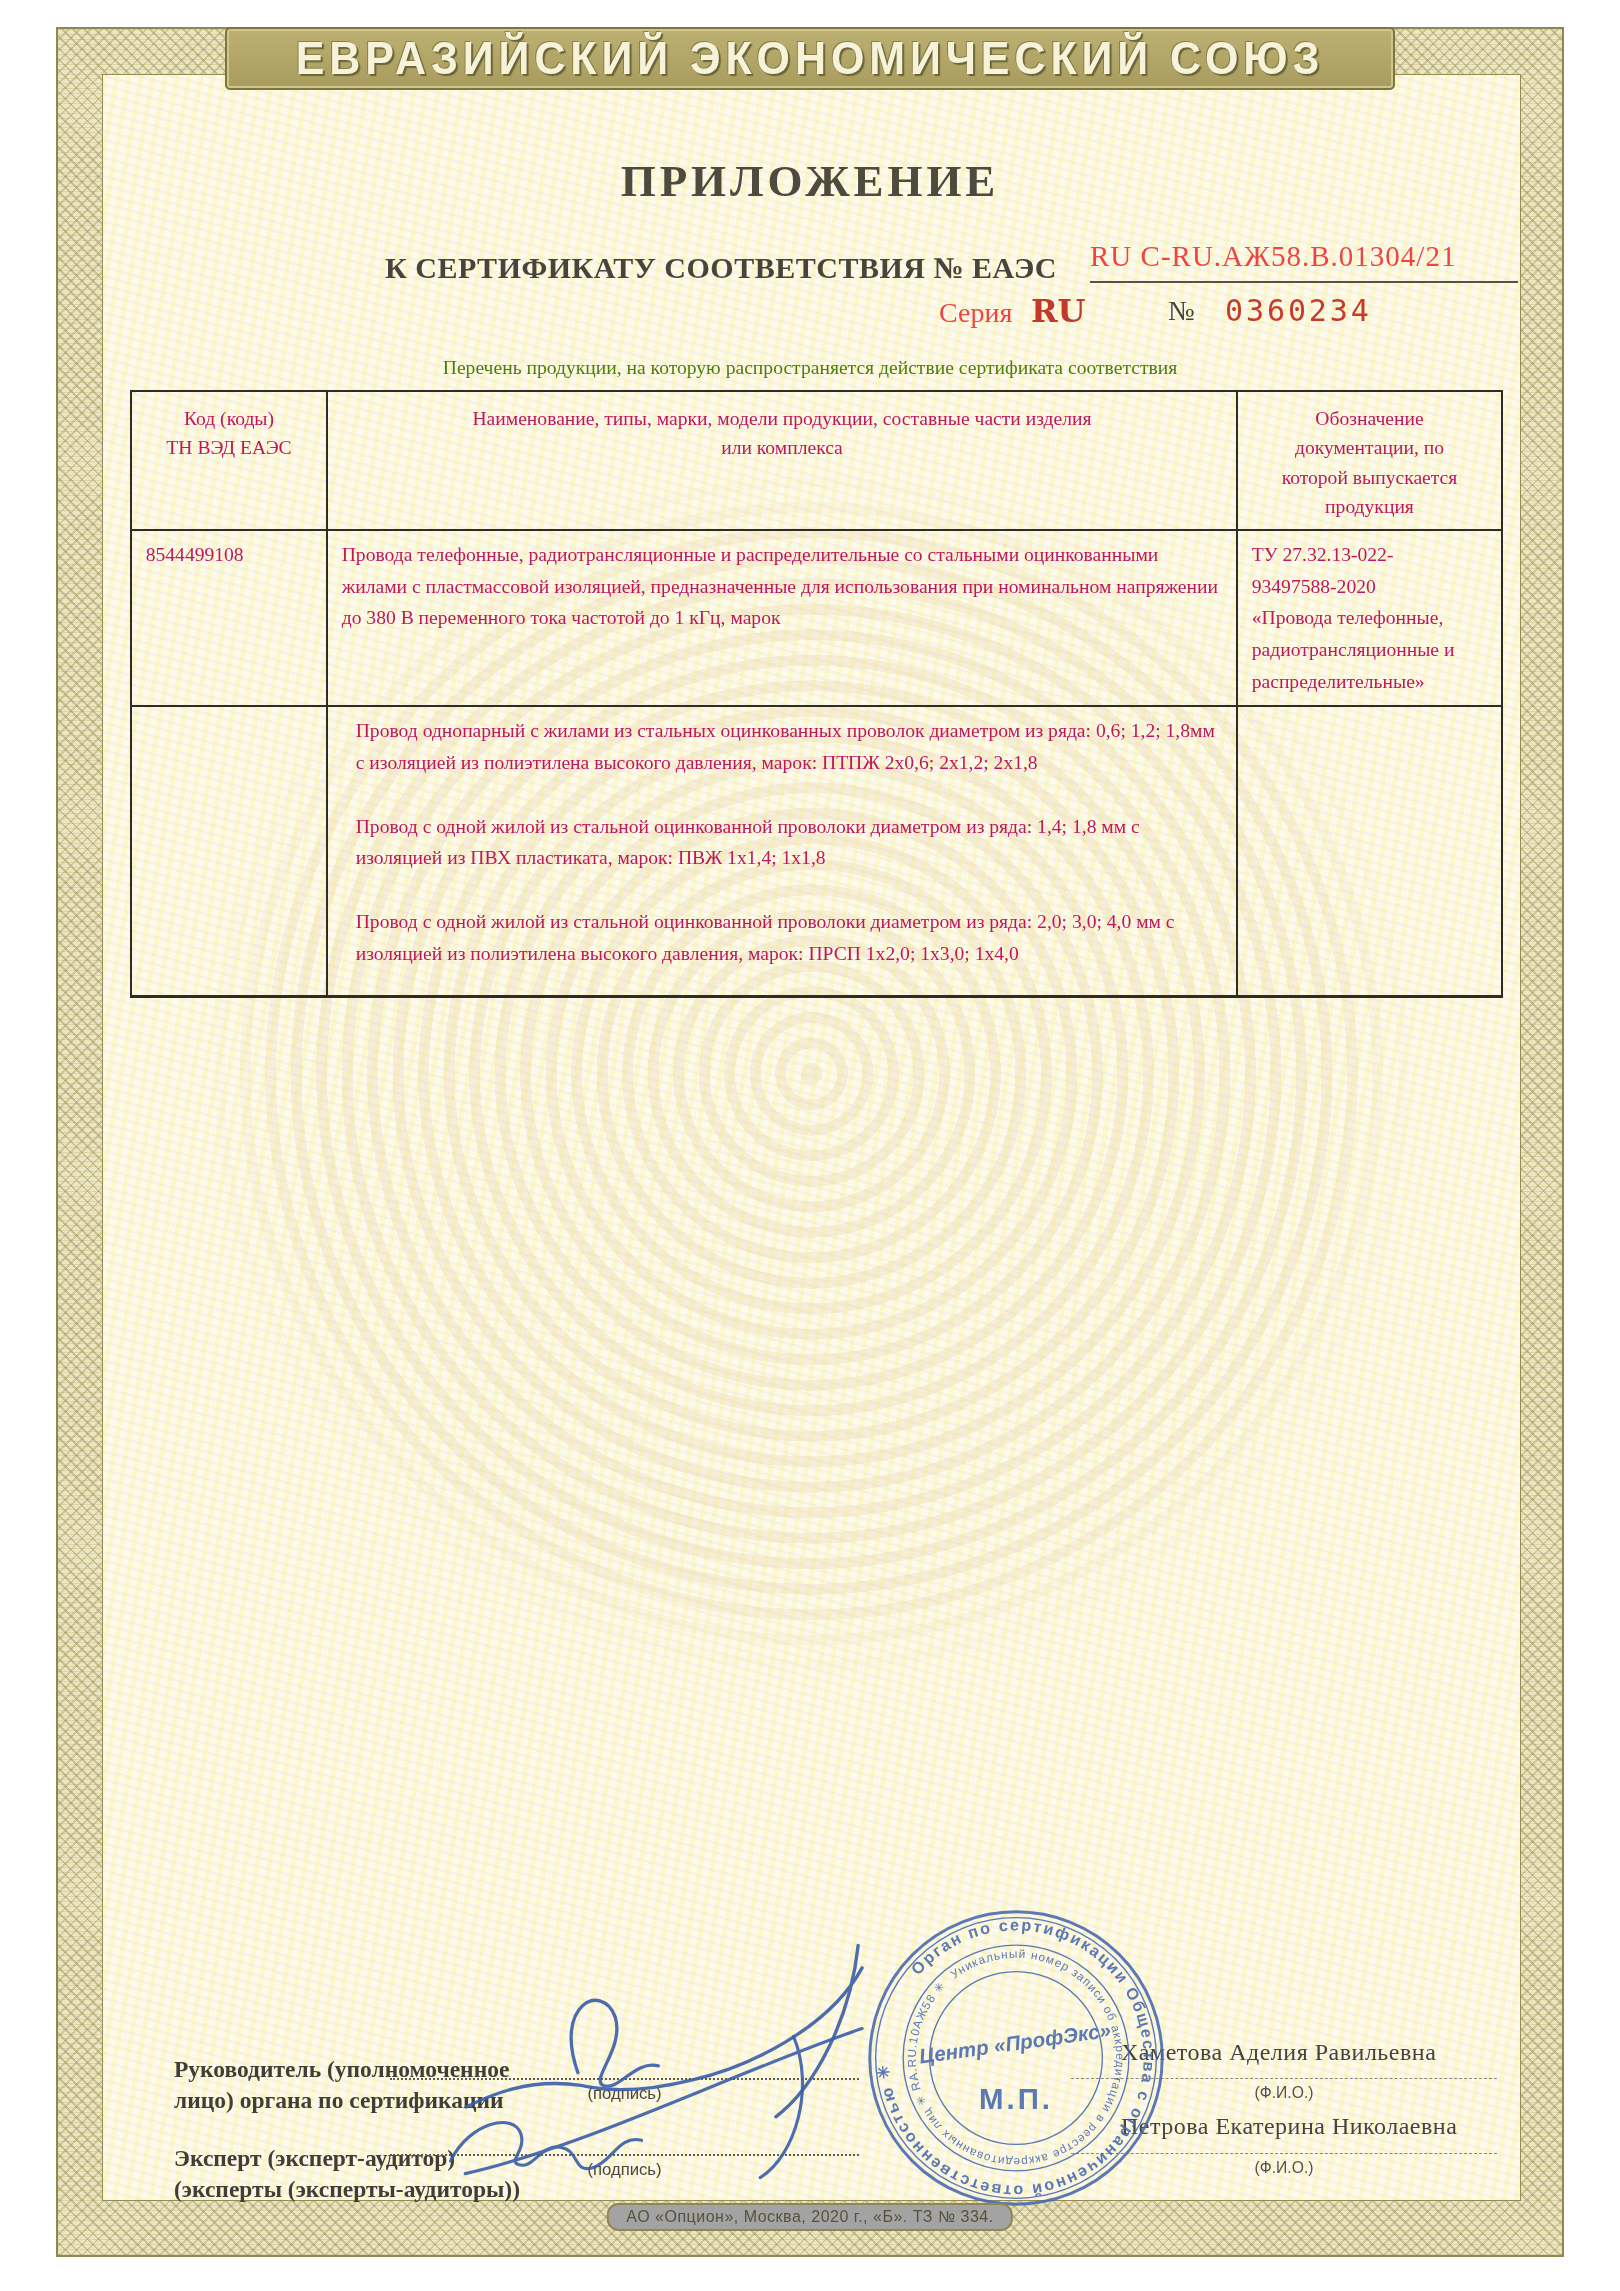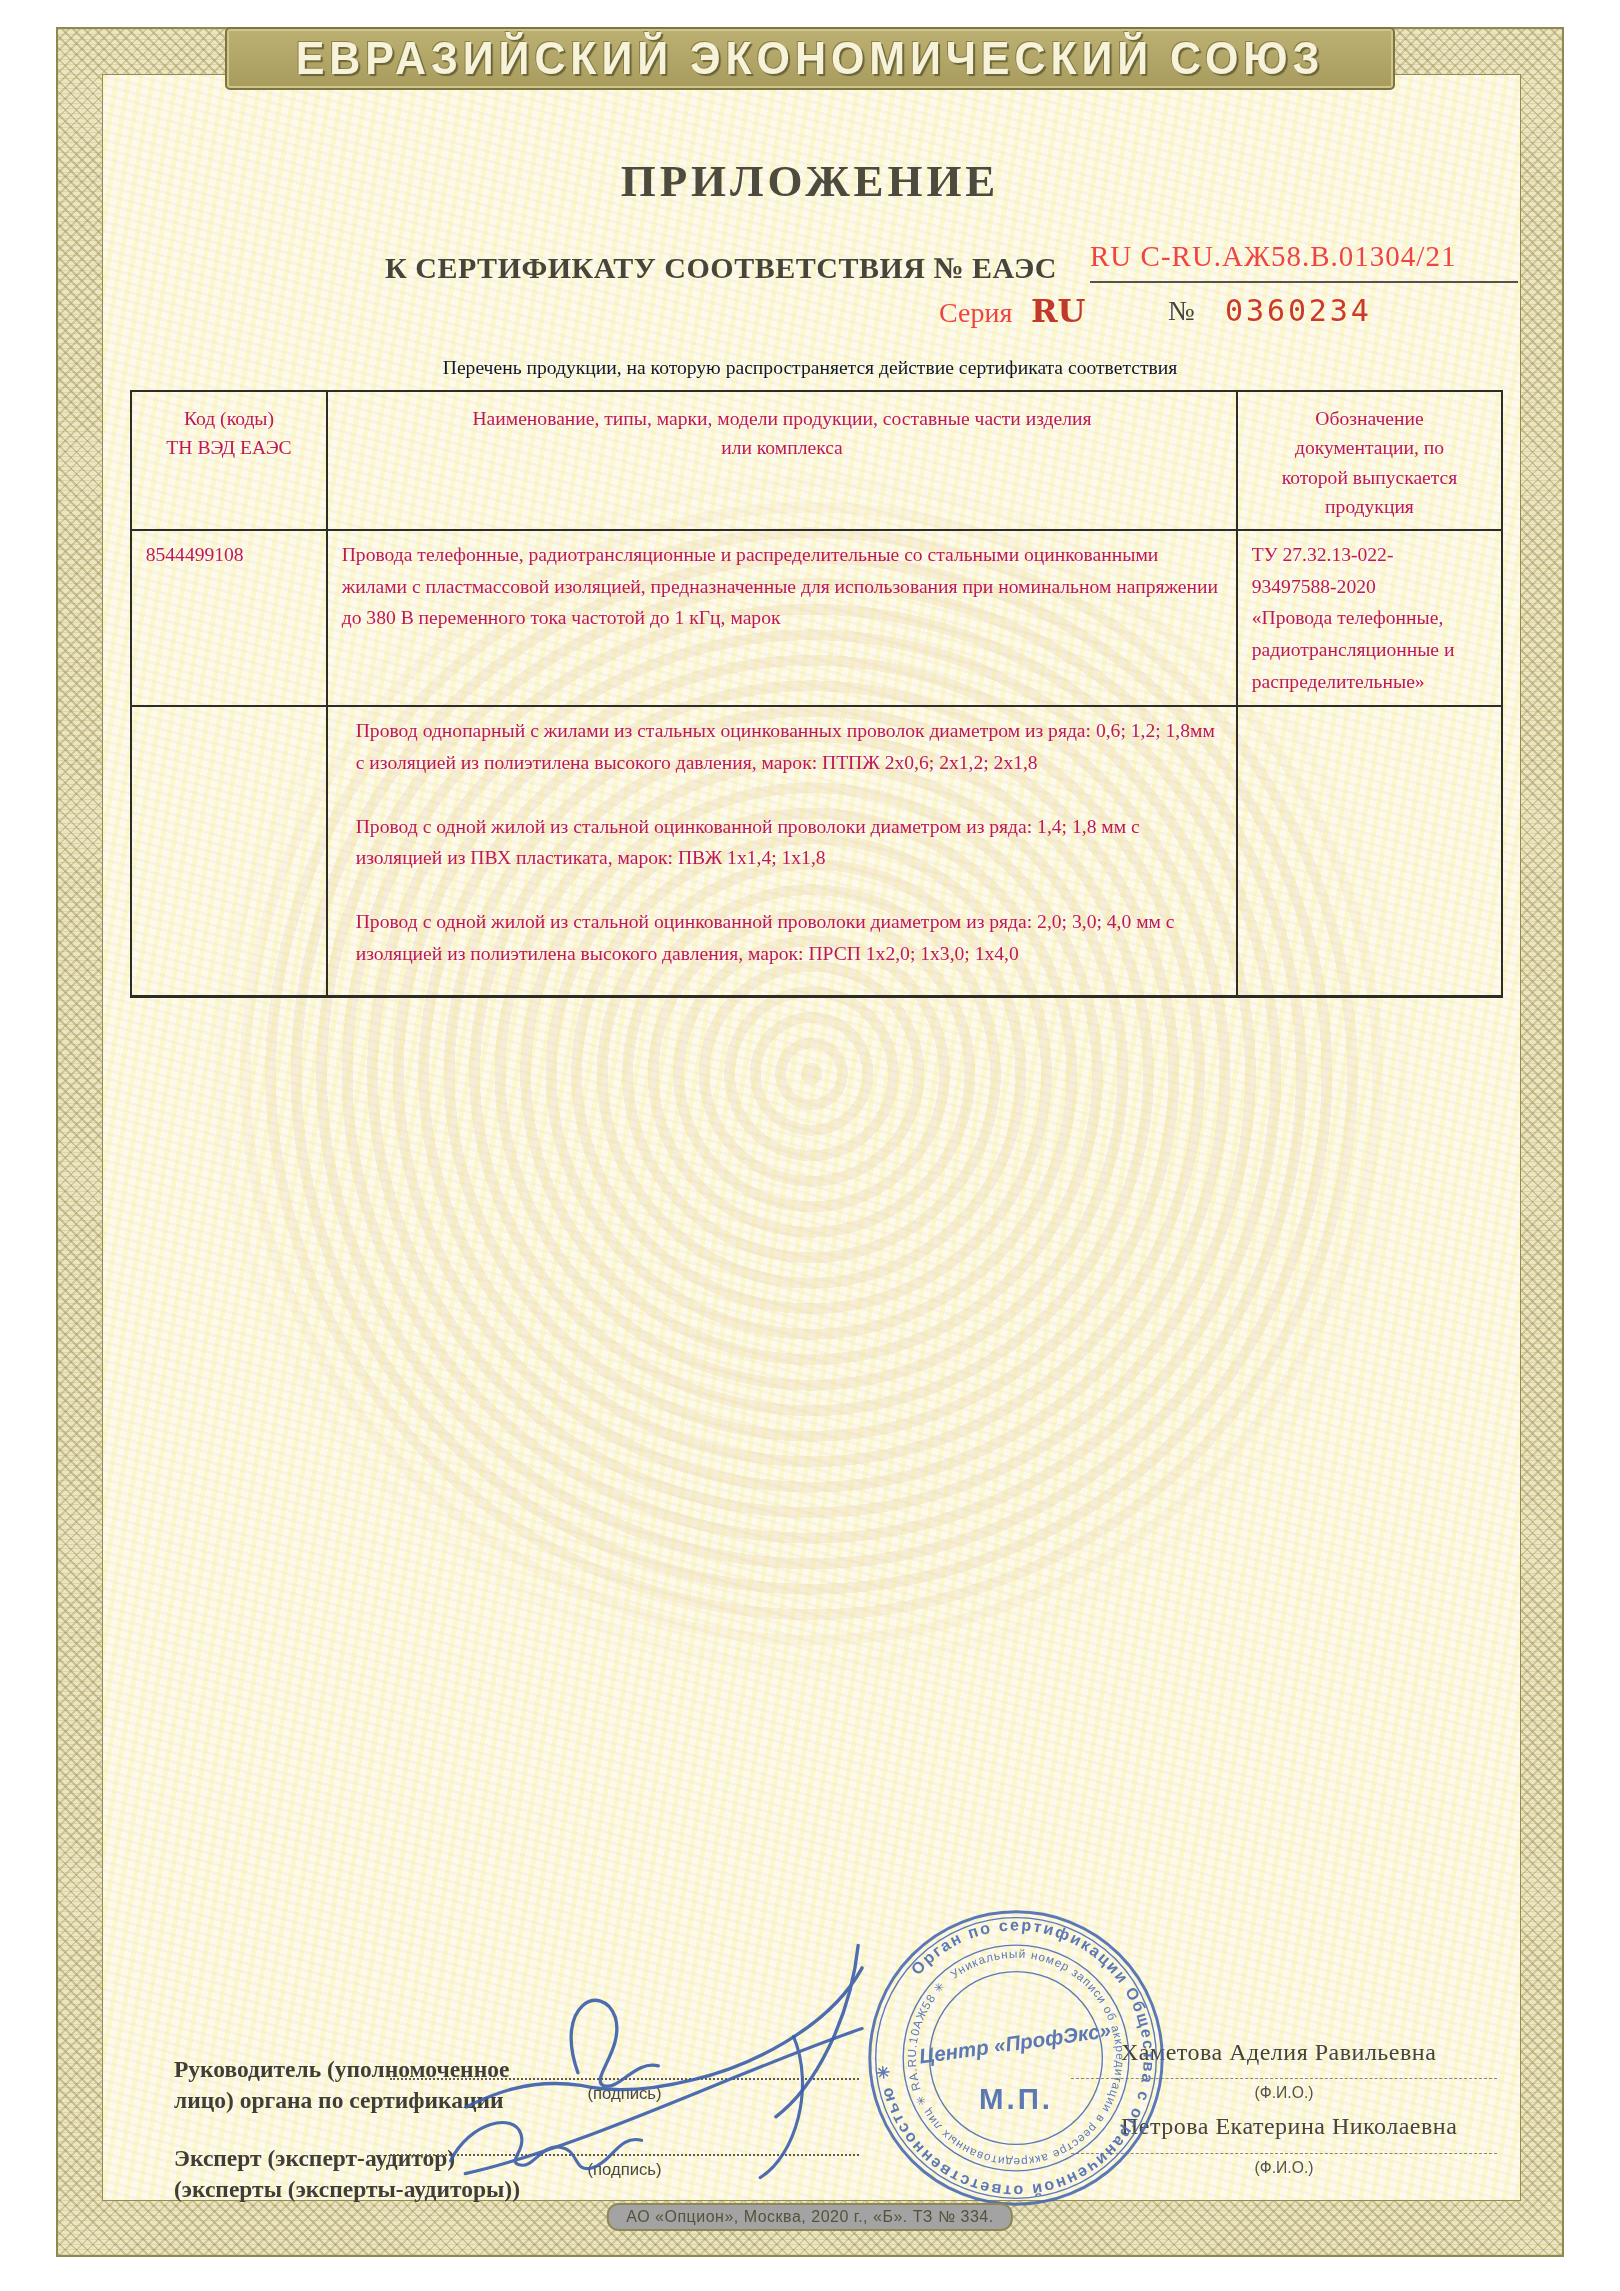--- a/index.html
+++ b/index.html
@@ -47,21 +47,21 @@
   }
   .cert-label{position:absolute;left:385px;top:251px;font-size:30px;font-weight:bold;color:#474439;letter-spacing:0.5px;}
   .cert-number{
     position:absolute;left:1074px;top:240px;width:428px;font-size:29px;color:#ef4444;
     border-bottom:2px solid #55524a;padding-bottom:7.8px;letter-spacing:1px;box-sizing:border-box;margin-left:16px;
   }
   .series-label{position:absolute;left:939px;top:297px;font-size:28px;color:#ef4444;}
   .series-value{position:absolute;left:1031px;top:292px;font-size:32px;font-weight:bold;font-family:"DejaVu Serif",serif;}
   .number-sign{position:absolute;left:1168px;top:295px;font-size:28px;color:#45433a;}
   .form-number{position:absolute;left:1225px;top:293px;font-size:30px;font-family:"DejaVu Sans Mono",monospace;letter-spacing:2.9px;}
-  .list-caption{position:absolute;top:357px;left:0;width:100%;text-align:center;font-size:19.6px;color:#0f172a;}
+  .list-caption{position:absolute;top:357px;left:0;width:100%;text-align:center;font-size:19.6px;color:#4d7c0f;}
 
   table.products{
     position:absolute;left:130px;top:390px;width:1370px;border-collapse:collapse;
     color:#be185d;table-layout:fixed;
   }
   table.products th, table.products td{
     border:2px solid #2e2c26;vertical-align:top;padding:7.8px 13.7px;box-sizing:border-box;
   }
   table.products th{font-weight:normal;text-align:center;font-size:19.6px;line-height:1.5;white-space:pre-line;padding-top:11.8px;}
   table.products td{font-size:19.6px;line-height:1.62;}

